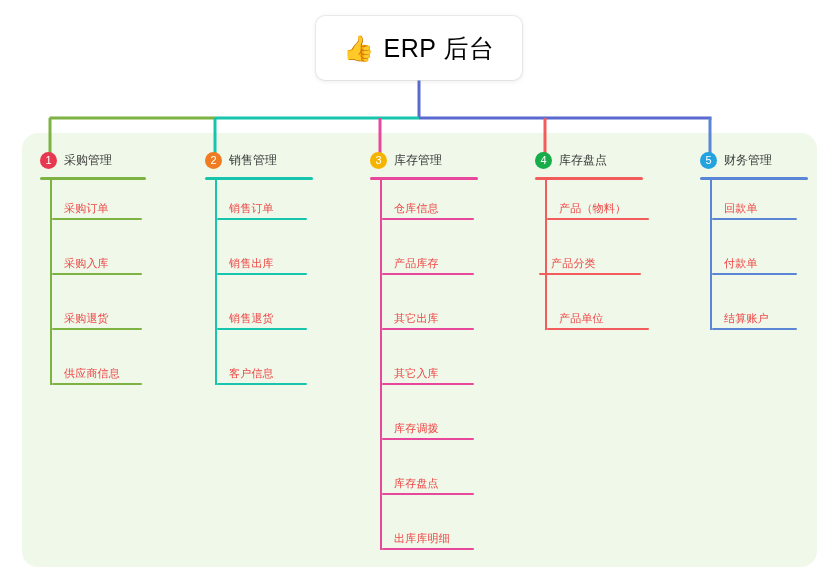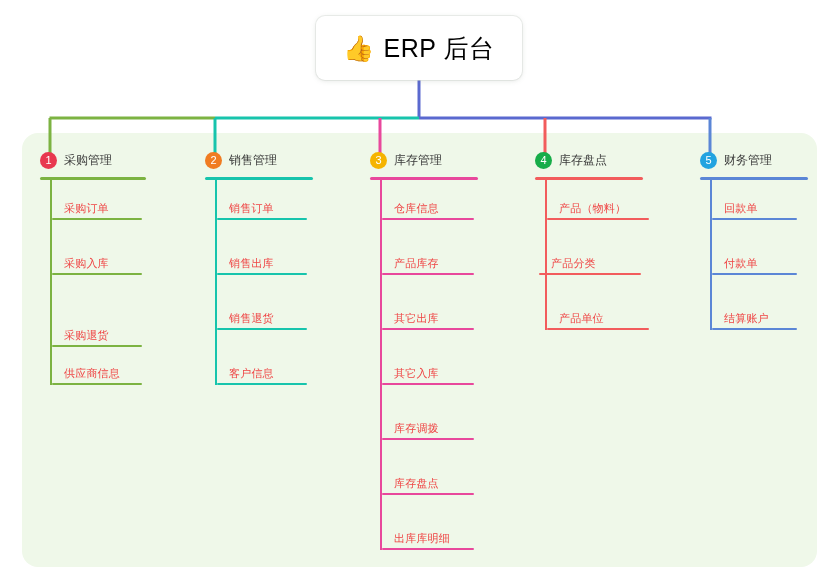--- a/index.html
+++ b/index.html
@@ -85,21 +85,21 @@
         <div class="col-rule" style="width: 106px; background: rgb(124, 179, 66);"></div>
         <div class="spine" style="left: 10px; top: 46px; height: 206px; background: rgb(124, 179, 66);"></div>
         <div class="item" style="left: 12px; top: 57px; width: 90px;">
           <span class="item-label">采购订单</span>
           <div class="item-rule" style="width: 90px; background: rgb(124, 179, 66);"></div>
         </div>
         <div class="item" style="left: 12px; top: 112px; width: 90px;">
           <span class="item-label">采购入库</span>
           <div class="item-rule" style="width: 90px; background: rgb(124, 179, 66);"></div>
         </div>
-        <div class="item" style="left: 12px; top: 184px; width: 90px;">
+        <div class="item" style="left: 12px; top: 167px; width: 90px;">
           <span class="item-label">采购退货</span>
           <div class="item-rule" style="width: 90px; background: rgb(124, 179, 66);"></div>
         </div>
         <div class="item" style="left: 12px; top: 222px; width: 90px; text-align: right;">
           <span class="item-label">供应商信息</span>
           <div class="item-rule" style="width: 90px; background: rgb(124, 179, 66);"></div>
         </div>
       </div>
       <div class="col" style="left: 205px;">
         <div class="col-head">

